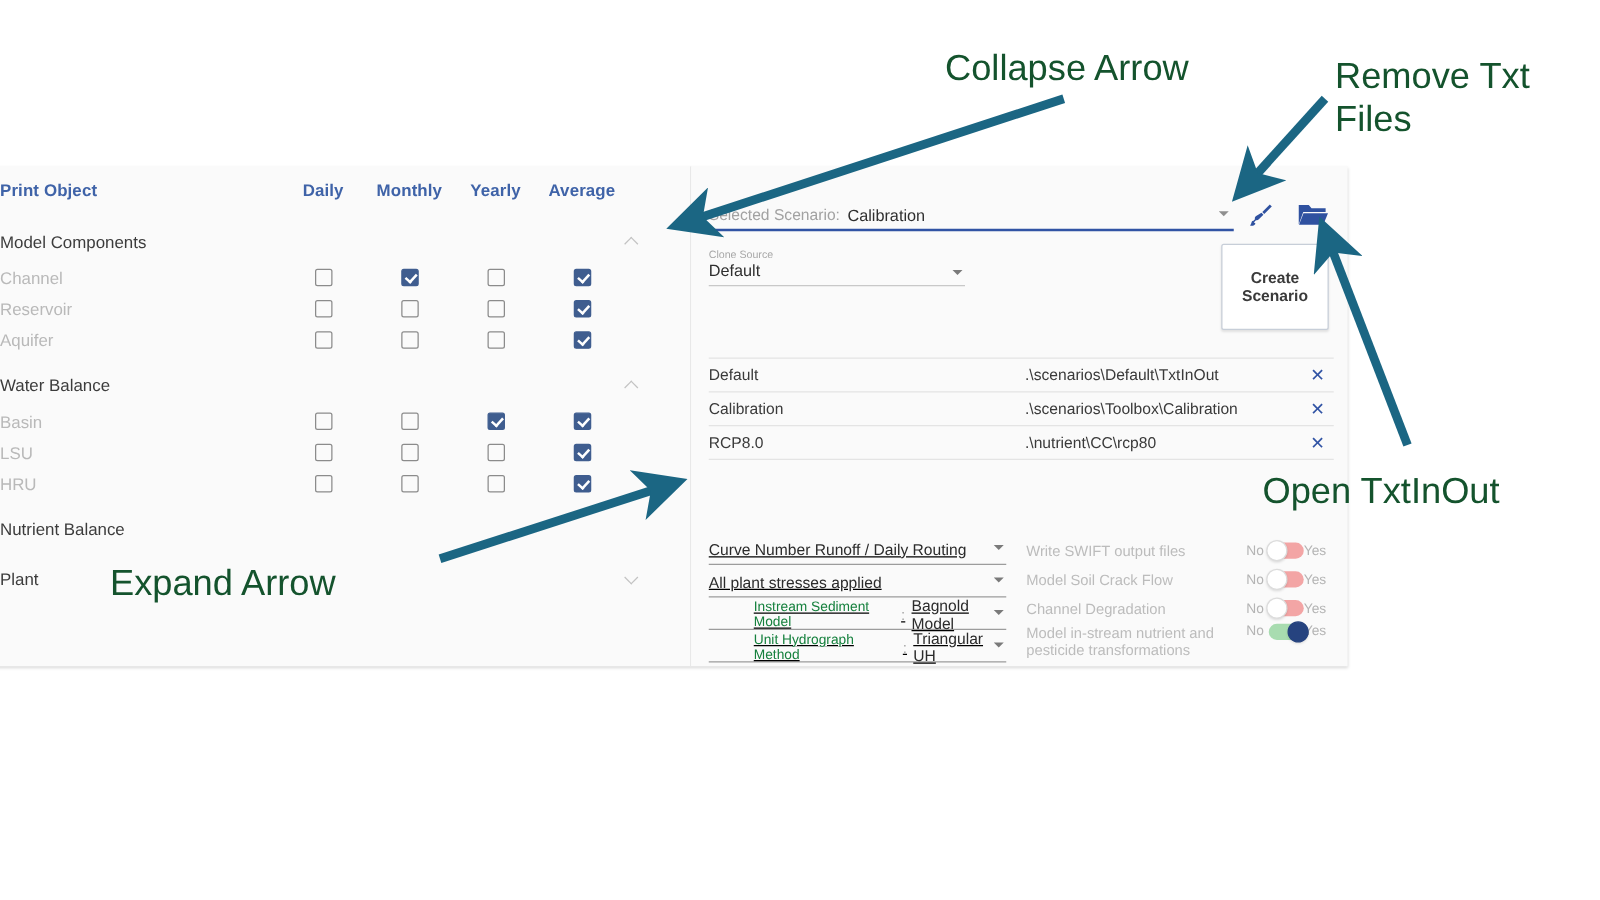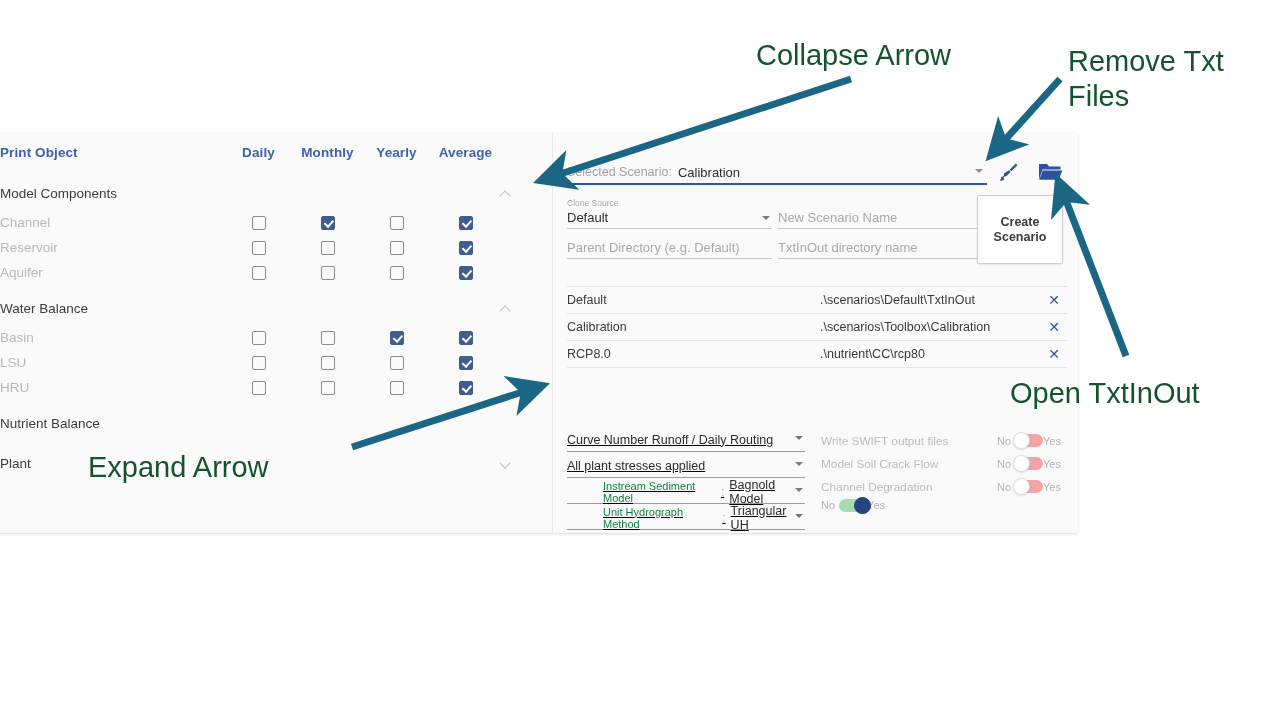--- a/index.html
+++ b/index.html
@@ -528,40 +528,22 @@
 
       <div class="clone-block">
         <div class="clone-grid">
           <div class="col-a">
             <div class="field-floating-label">Clone Source</div>
             <div class="field-line">
               <span class="field-val">Default</span>
               <span class="caret-dd"></span>
             </div>
           </div>
-          <div class="col-b">
-            <div class="field-floating-label">&nbsp;</div>
-            <div class="field-line">
-              <span class="field-ph">New Scenario Name</span>
-            </div>
-          </div>
-        </div>
-
-        <div class="clone-grid" style="margin-top:9px;">
-          <div class="col-a">
-            <div class="field-line">
-              <span class="field-ph">Parent Directory (e.g. Default)</span>
-            </div>
-          </div>
-          <div class="col-b">
-            <div class="field-line">
-              <span class="field-ph">TxtInOut directory name</span>
-            </div>
-          </div>
-        </div>
+        </div>
+
       </div>
 
       <div class="create-btn">Create
 Scenario</div>
 
       <div class="scen-list">
         <div class="scen-row">
           <span class="scen-name">Default</span>
           <span class="scen-path">.\scenarios\Default\TxtInOut</span>
           <span class="scen-x">✕</span>
@@ -620,20 +602,21 @@
         </div>
         <div class="toggle-row">
           <span class="tg-label">Channel Degradation</span>
           <span class="tg-no">No</span>
           <span class="switch">
               <span class="knob"></span>
             </span>
           <span class="tg-yes">Yes</span>
         </div>
         <div class="toggle-row tall">
+          <span class="tg-label">Model in-stream nutrient and pesticide transformations</span>
           <span class="tg-no">No</span>
           <span class="switch on">
               <span class="knob"></span>
             </span>
           <span class="tg-yes">Yes</span>
         </div>
       </div>
 
     </div>
   </div>

